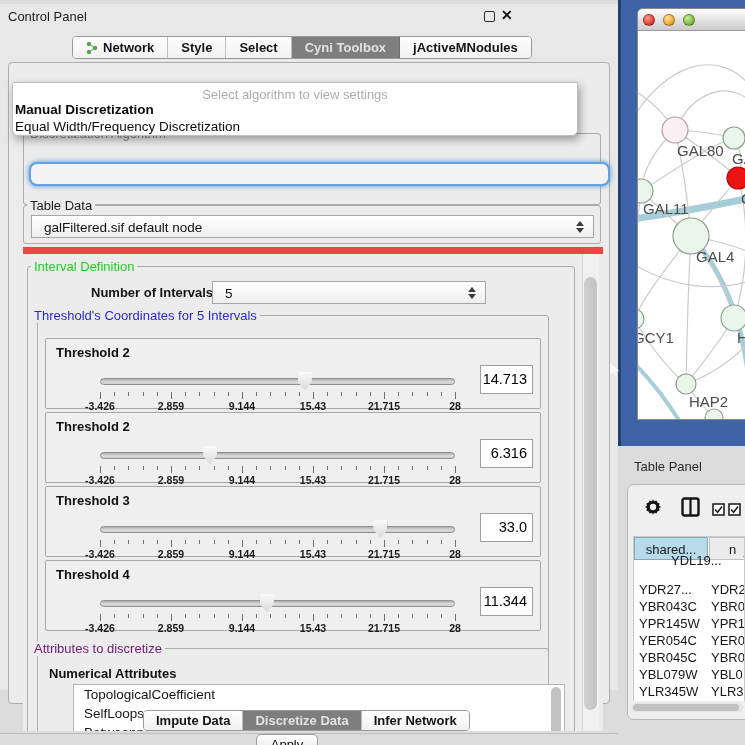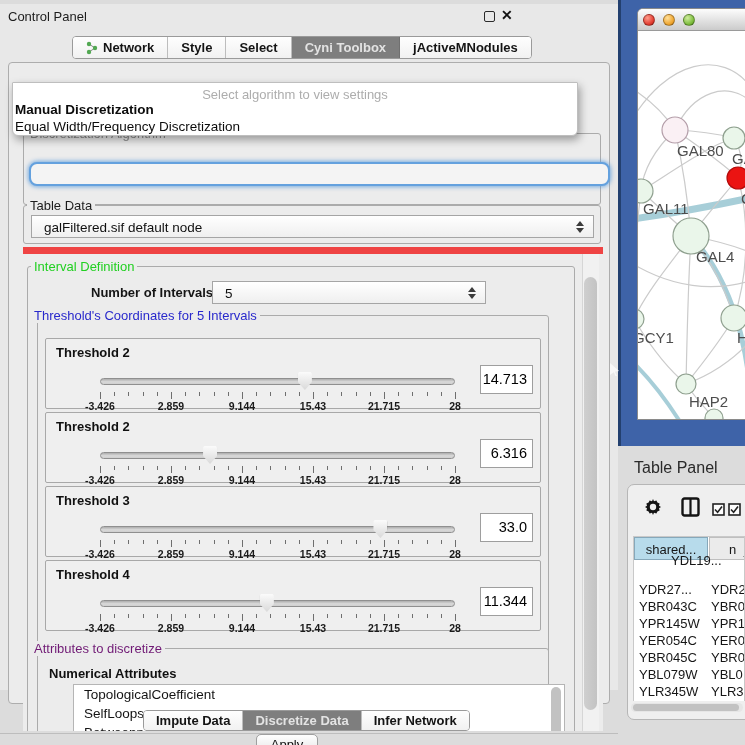--- a/index.html
+++ b/index.html
@@ -90,21 +90,21 @@
   #desktop-blue { left:618px; top:0; width:127px; height:446px; background:#3E63A8; }
   #desktop-blue-edge { left:618px; top:0; width:3px; height:446px; background:#23406F; }
   #net-window { left:637px; top:8px; width:130px; height:412px; border:1px solid #8A8A8A; border-radius:6px 6px 0 0; background:#FFF; overflow:hidden; }
   #net-titlebar { position:absolute; left:0; top:0; width:100%; height:22px; background:linear-gradient(#FDFDFD,#CBCBCB); border-bottom:1px solid #9a9a9a; }
   .tl { position:absolute; top:5px; width:12px; height:12px; border-radius:50%; border:1px solid rgba(0,0,0,.3); }
   #tl-red { left:5px; background:radial-gradient(circle at 35% 30%, #FF9C8C, #E23C30 65%, #A92115); }
   #tl-yellow { left:25px; background:radial-gradient(circle at 35% 30%, #FFE09A, #EFA52F 65%, #C07B14); }
   #tl-green { left:45px; background:radial-gradient(circle at 35% 30%, #CFEC9E, #7CBC3C 65%, #548E1F); }
   #net-canvas { position:absolute; left:0; top:22px; width:108px; height:390px; background:#FFF; overflow:hidden; }
 
-  #table-panel-title { left:634px; top:459px; font-size:16px; color:#2a2a2a; }
+  #table-panel-title { left:634px; top:459px; font-size:13px; color:#2a2a2a; }
   #table-panel { left:627px; top:484px; width:130px; height:236px; background:#EFEFEF; border:1px solid #B6B6B6; border-radius:7px; }
   .tp-icon { position:absolute; }
   #tp-table { left:633px; top:536px; width:112px; height:165px; background:#FFFFFF; border:1px solid #C9C9C9; border-bottom:none; overflow:hidden; }
   .tp-head { position:absolute; top:0; height:23px; font-size:13px; color:#161616; text-align:center; line-height:24px; }
   #tp-head-0 { left:0; width:74px; background:#B7DBEB; border:1px solid #86A8BA; }
   #tp-head-1 { left:75px; width:60px; background:#EBEBEB; border:1px solid #BFBFBF; text-align:left; padding-left:19px; }
   .tp-row { position:absolute; left:0; width:100%; height:17px; font-size:13px; color:#161616; line-height:17px; white-space:nowrap; }
   .tp-c0 { position:absolute; left:5px; }
   .tp-c1 { position:absolute; left:77px; }
   #tp-hscroll { left:631px; top:703px; width:112px; height:9px; background:#E6E6E6; border-radius:5px; }

